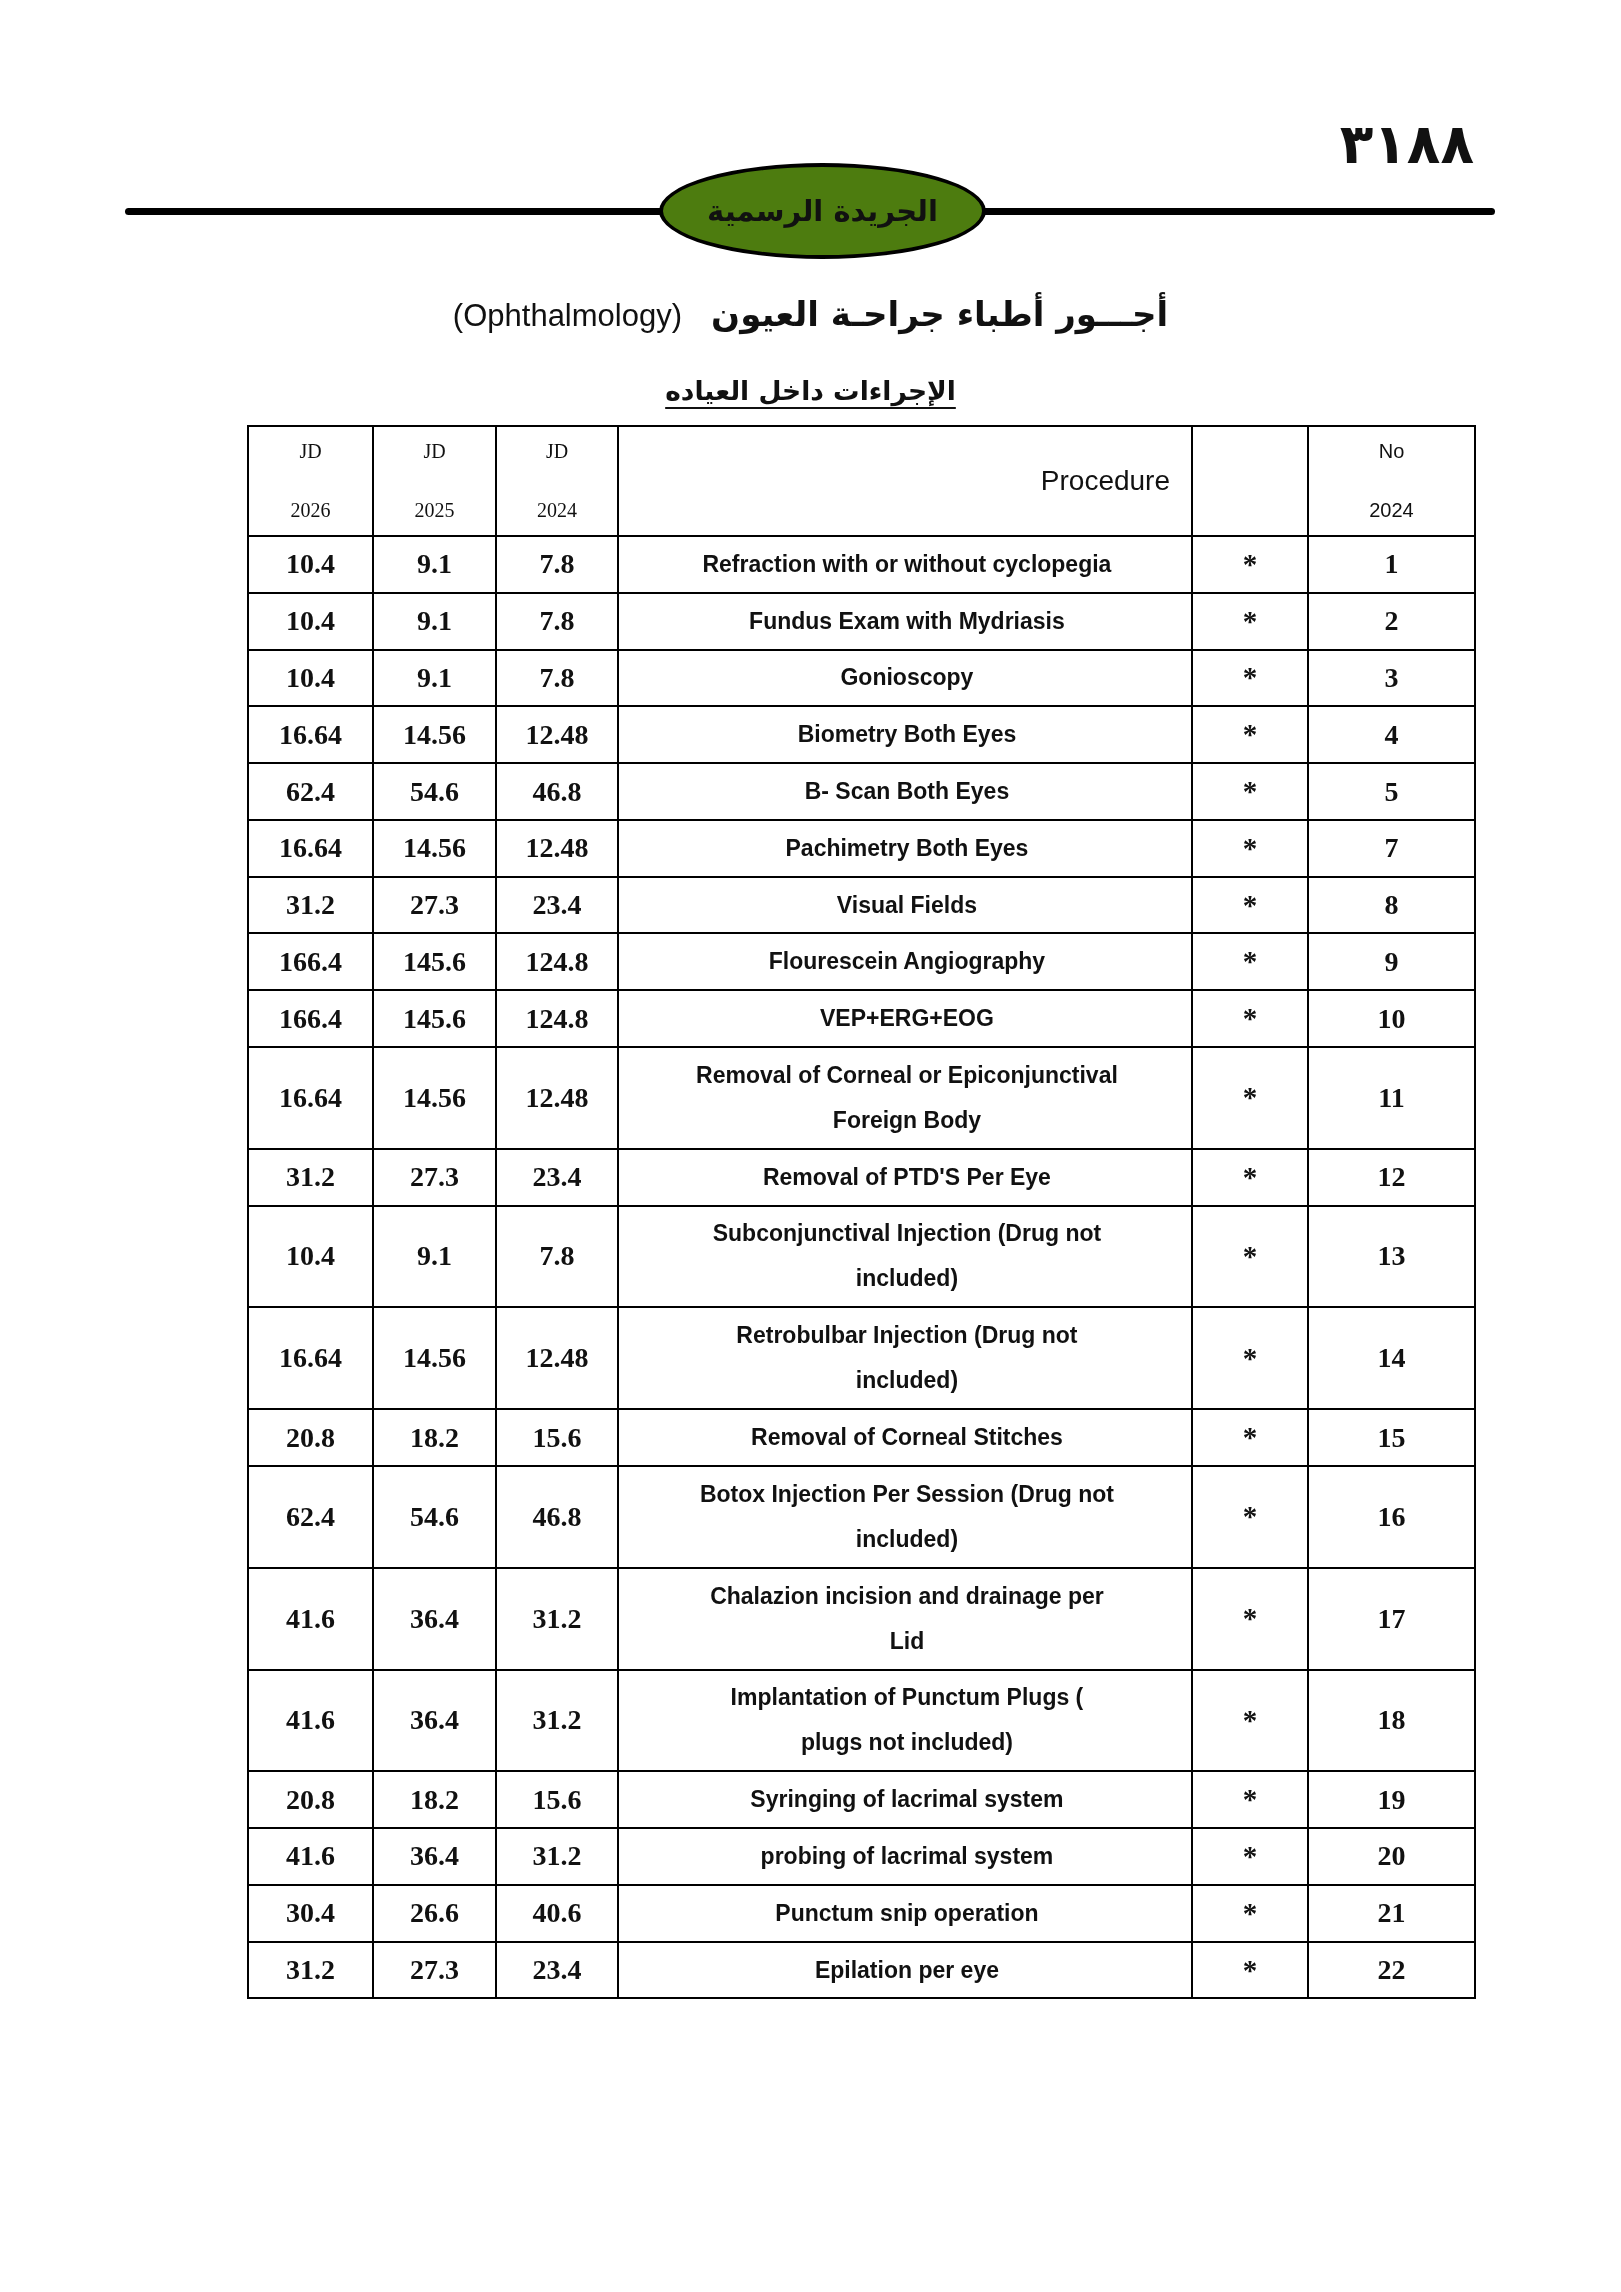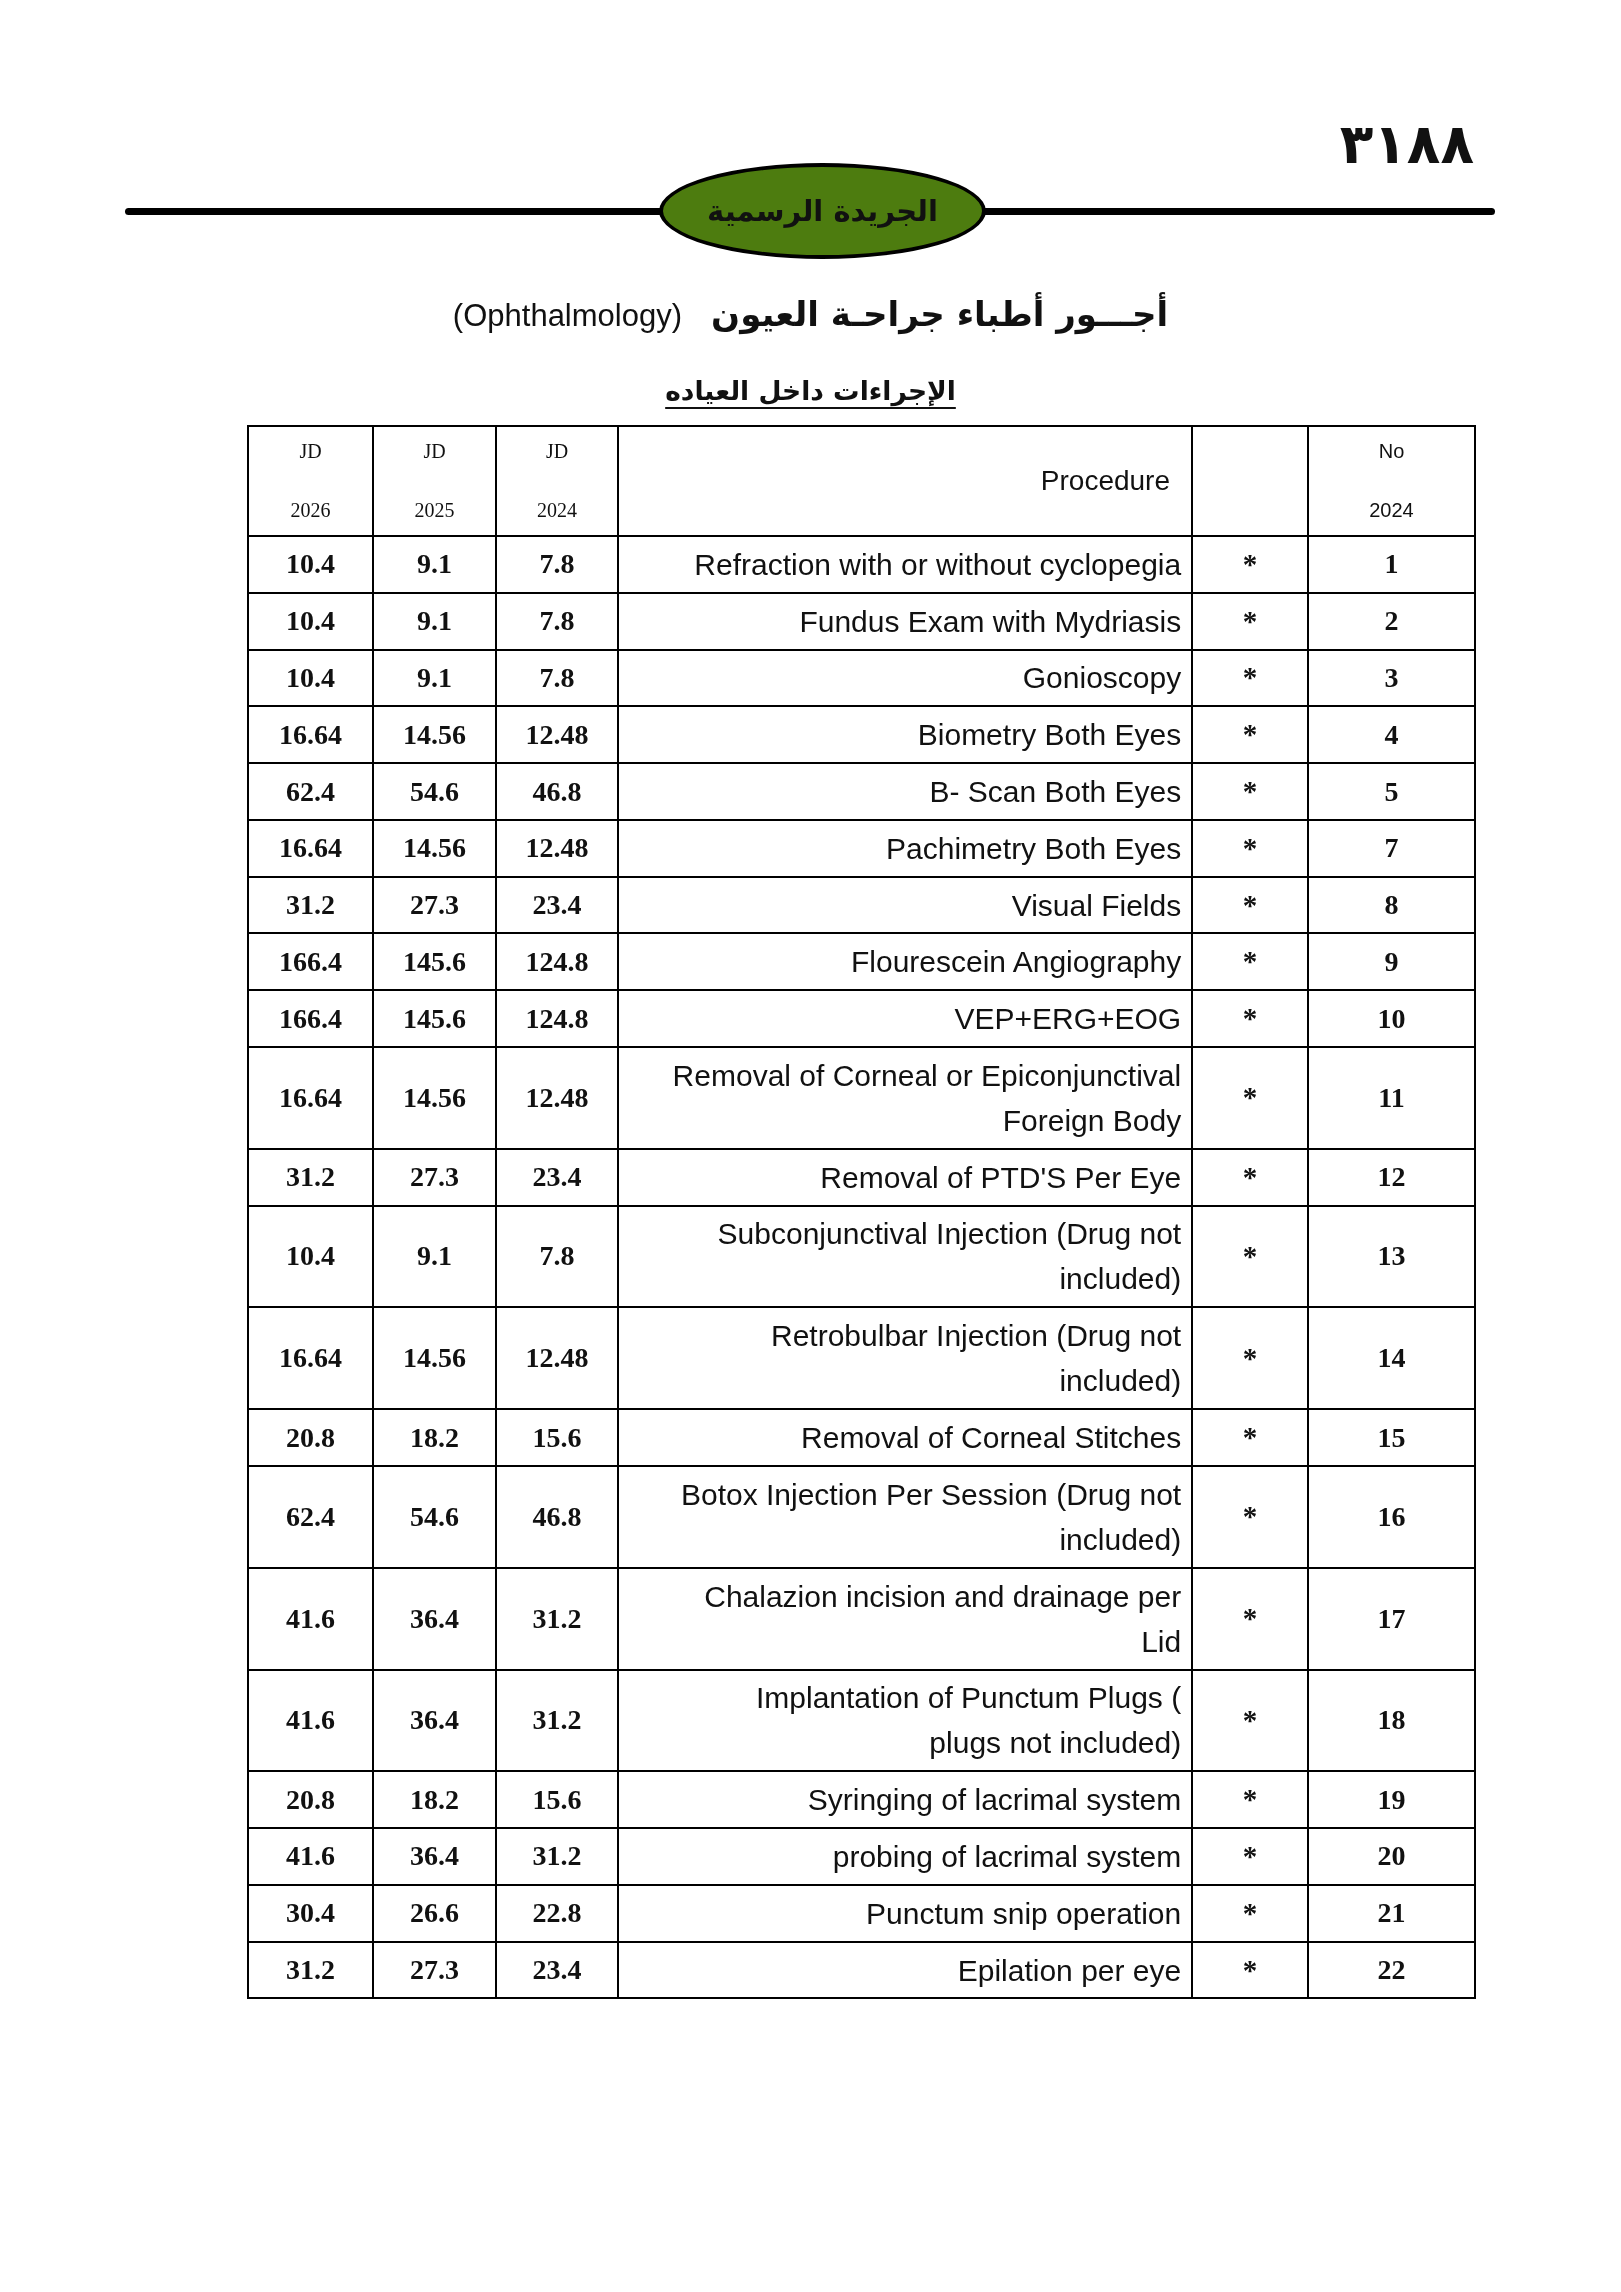--- a/index.html
+++ b/index.html
@@ -122,24 +122,24 @@
   }
   .fees td { height: 55px; }
   .fees td.num {
     font-family: "Liberation Serif", serif;
     font-weight: bold;
     font-size: 28px;
     text-align: center;
   }
   .fees td.proc {
     font-family: "Liberation Sans", sans-serif;
-    font-weight: normal;
-    font-size: 30px;
+    font-weight: bold;
+    font-size: 23px;
     line-height: 45px;
-    text-align: right;
+    text-align: center;
     padding: 4.9px 9.8px 4.9px 13.7px;
     white-space: pre-line;
   }
   .fees td.star {
     font-family: "Liberation Serif", serif;
     font-weight: bold;
     font-size: 29px;
     text-align: center;
   }
 </style>
@@ -360,21 +360,21 @@
         <td class="num">41.6</td>
         <td class="num">36.4</td>
         <td class="num">31.2</td>
         <td class="proc">probing of lacrimal system</td>
         <td class="star">*</td>
         <td class="num">20</td>
       </tr>
       <tr>
         <td class="num">30.4</td>
         <td class="num">26.6</td>
-        <td class="num">22.8</td>
+        <td class="num">40.6</td>
         <td class="proc">Punctum snip operation</td>
         <td class="star">*</td>
         <td class="num">21</td>
       </tr>
       <tr>
         <td class="num">31.2</td>
         <td class="num">27.3</td>
         <td class="num">23.4</td>
         <td class="proc">Epilation per eye</td>
         <td class="star">*</td>

